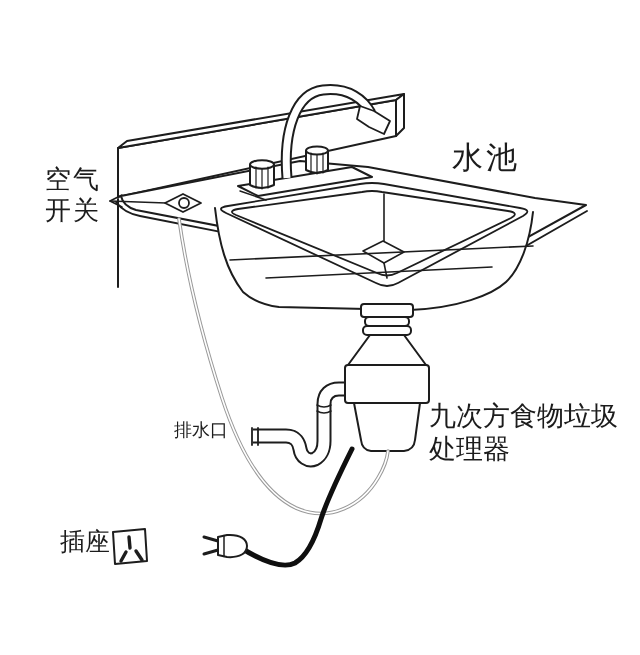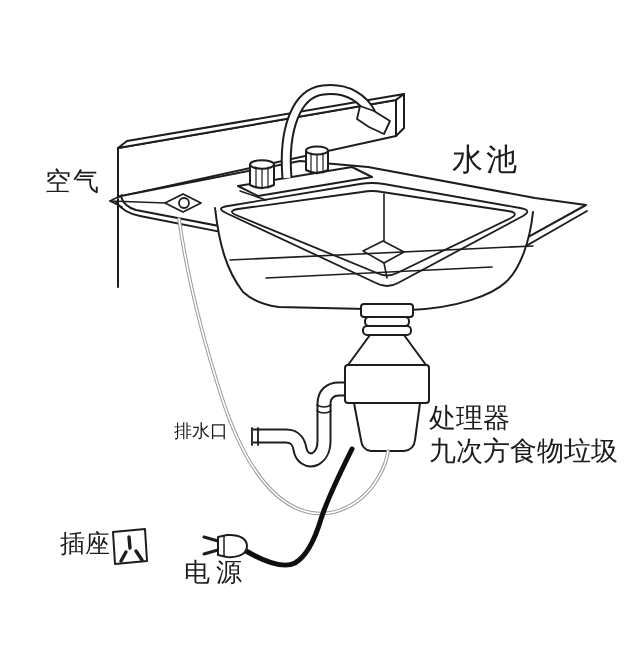--- a/index.html
+++ b/index.html
@@ -1,17 +1,17 @@
 <!DOCTYPE html>
 <html><head>
 <meta charset="utf-8">
 <style>
   html,body{margin:0;padding:0;background:#ffffff;}
   .stage{position:relative;width:640px;height:655px;background:#ffffff;overflow:hidden;
-         font-family:Liberation Sans, sans-serif;}
+         font-family:Liberation Mono, monospace;}
   .stage svg{position:absolute;left:0;top:0;}
   .lbl{position:absolute;color:#1c1c1c;white-space:nowrap;line-height:1.18;}
   .lbl-air{left:45px;top:166px;font-size:26px;letter-spacing:2px;}
   .lbl-sink{left:452px;top:142px;font-size:31px;letter-spacing:3px;}
   .lbl-drain{left:174px;top:421px;font-size:18px;}
   .lbl-disposer{left:429px;top:402px;font-size:27px;line-height:1.24;}
   .lbl-socket{left:60px;top:529px;font-size:25px;}
   .lbl-power{left:184px;top:557px;font-size:26px;letter-spacing:6px;}
 </style>
 </head>
@@ -110,27 +110,27 @@
     <g>
       <path d="M113,532 L145,529 L147,561 L115,564 Z" fill="#ffffff" stroke-width="2"></path>
       <path d="M129,537 L130,548" stroke-width="3.4"></path>
       <path d="M126,552 L121,561" stroke-width="3.4"></path>
       <path d="M136,551 L142,560" stroke-width="3.4"></path>
     </g>
   </svg>
 
   <div class="lbl lbl-air">
     <div>空气</div>
+    <div>开关</div>
   </div>
 
   <div class="lbl lbl-sink">水池</div>
 
   <div class="lbl lbl-drain">排水口</div>
 
   <div class="lbl lbl-disposer">
+    <div>九次方食物垃圾</div>
     <div>处理器</div>
-    <div>九次方食物垃圾</div>
   </div>
 
   <div class="lbl lbl-socket">插座</div>
 
-  <div class="lbl lbl-power">电源</div>
 </div>
 
 </body></html>

